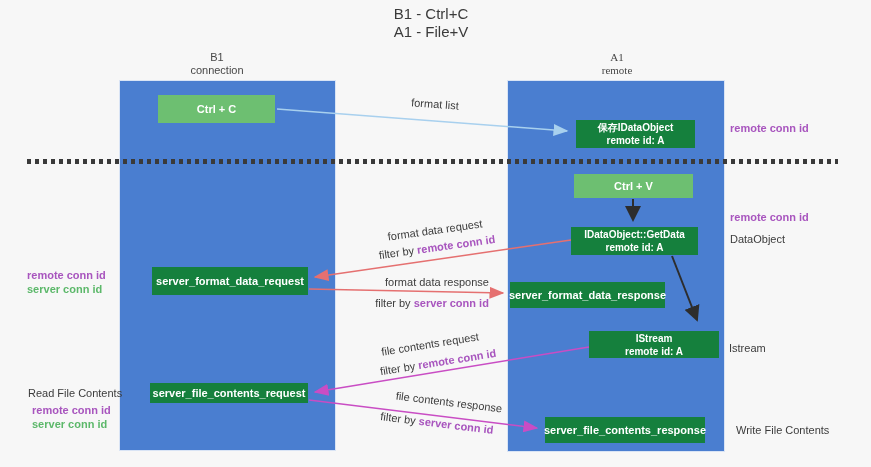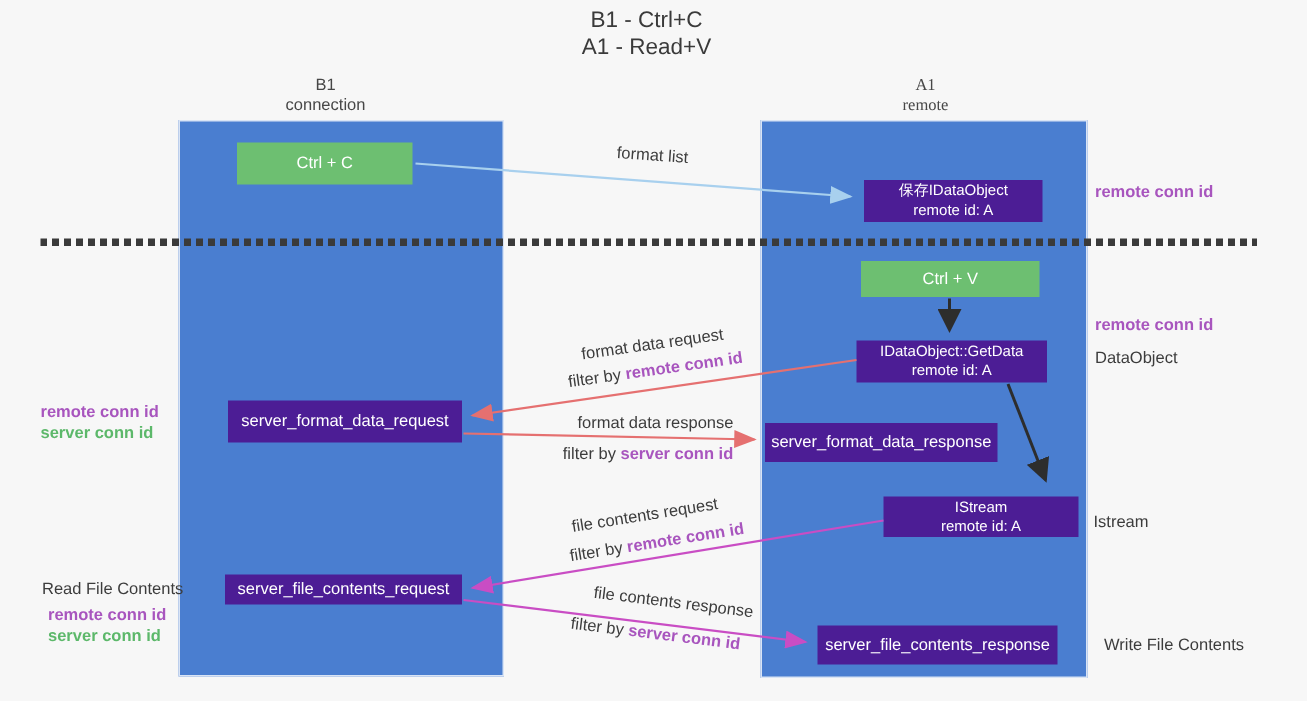--- a/index.html
+++ b/index.html
@@ -23,23 +23,23 @@
   }
   .lifeline{
     position:absolute;top:80px;
     background:#4a7ed0;border:1px solid #d9e4f5;box-sizing:border-box;
   }
   .ll-b1{left:119px;width:217px;height:371px;}
   .ll-a1{left:507px;width:218px;height:372px;}
   .node{
     position:absolute;display:flex;flex-direction:column;
     align-items:center;justify-content:center;
-    color:#ffffff;text-align:center;box-sizing:border-box;
+    color:#ffffff;text-align:center;box-sizing:border-box;font-weight:bold;
   }
-  .node.orange{background:#4c1d95;}
+  .node.orange{background:#15803d;}
   .node.green{background:#6dbf71;}
   .one{font-size:11px;}
   .two{font-size:10px;line-height:13px;}
   .dashed-line{
     position:absolute;left:27px;top:159px;width:811px;height:5px;
     background:repeating-linear-gradient(90deg,#3a3a3a 0 4.5px,transparent 4.5px 8px);
   }
   .alabel{
     position:absolute;font-size:11px;color:#3c3c3c;
     text-align:center;white-space:nowrap;
@@ -50,21 +50,21 @@
   .side.black{color:#3c3c3c;}
   svg.arrows{position:absolute;left:0;top:0;pointer-events:none;}
 </style>
 </head>
 <body>
 
 <div class="canvas">
 
   <div class="title">
     <div>B1 - Ctrl+C</div>
-    <div>A1 - Read+V</div>
+    <div>A1 - File+V</div>
   </div>
 
   <div class="col-header" style="left:157px;">
     <div>B1</div>
     <div>connection</div>
   </div>
   <div class="col-header" style="left:557px;font-family:Liberation Serif, serif;">
     <div>A1</div>
     <div>remote</div>
   </div>

